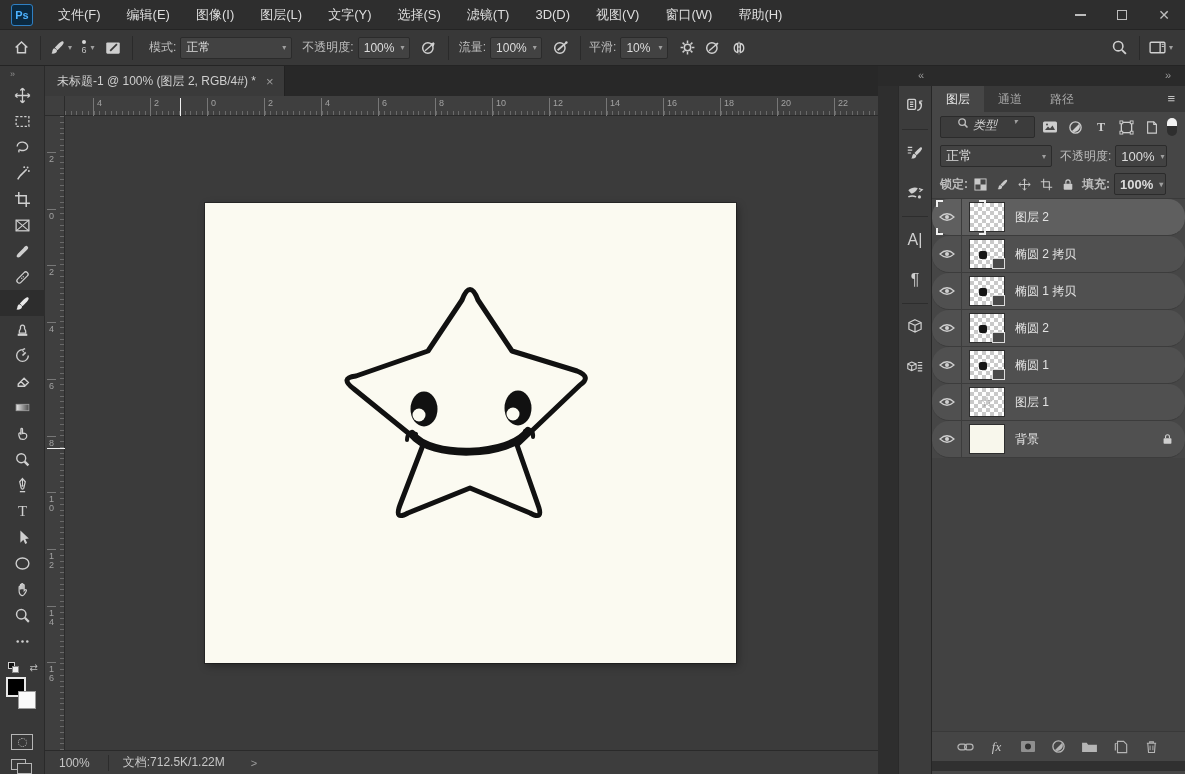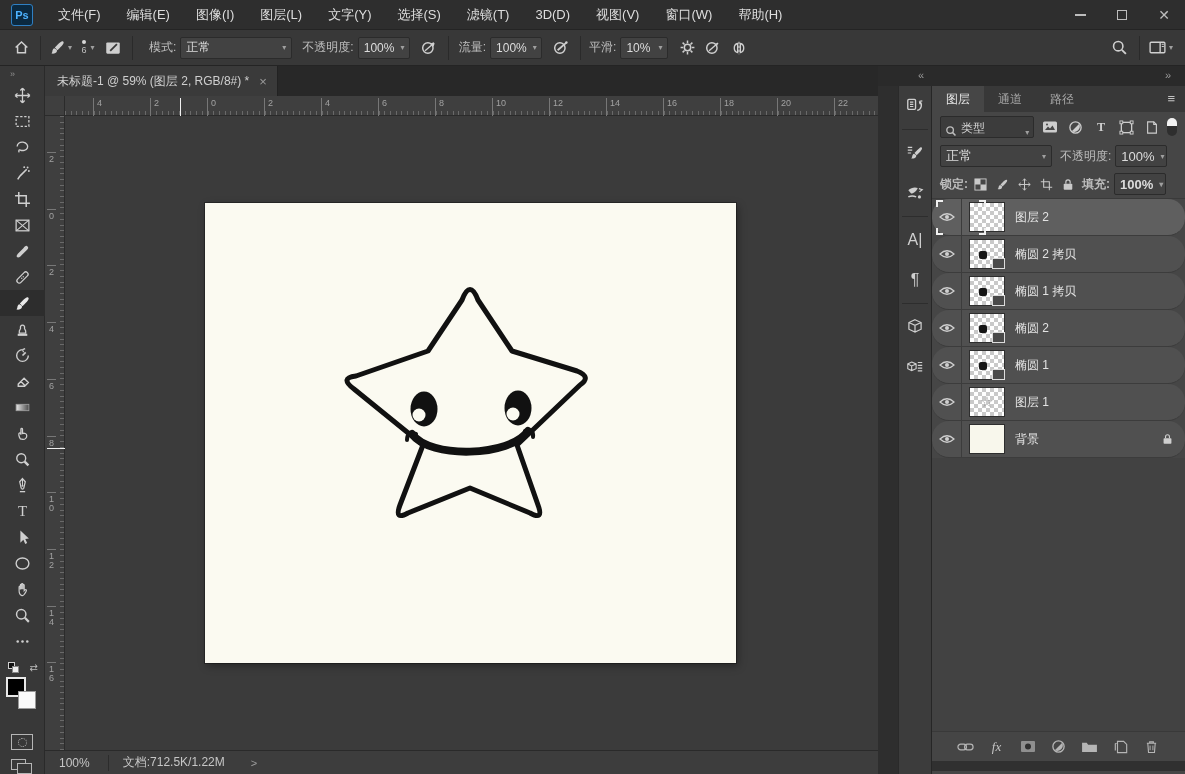--- a/index.html
+++ b/index.html
@@ -97,21 +97,21 @@
   .dock-char { font-size:16px; color:#d0d0d0; }
 
   .panel { position:absolute; left:932px; top:86px; width:253px; height:688px; background:#464646; }
   .ptabs { height:26px; background:#383838; display:flex; align-items:flex-end; }
   .ptab { height:26px; line-height:26px; padding:0 14px; font-size:12px; color:#a6a6a6; }
   .ptab.active { background:#464646; color:#e6e6e6;margin-top:46px; }
   .pmenu { margin-left:auto; padding:0 10px; color:#c2c2c2; font-size:13px; line-height:26px; }
   .prow { display:flex; align-items:center; padding:0 8px; }
   .filter-row { height:30px; gap:5px; }
   .searchbox { width:96px; height:22px; background:#3c3c3c; border:1px solid #2b2b2b; border-radius:2px;
-    display:flex; align-items:flex-end; padding:0 4px; font-size:12px; color:#d5d5d5; }
+    display:flex; align-items:flex-start; padding:0 16px; font-size:12px; color:#d5d5d5;font-style:italic; }
   .searchbox .chev { margin-left:auto; }
   .fbtn { width:21px; height:21px; display:flex; align-items:center; justify-content:center; color:#cdcdcd; }
   .pill { width:10px; height:18px; border-radius:5px; background:linear-gradient(#f2f2f2 0 45%, #2e2e2e 45% 100%); margin-left:auto; }
   .blend-row { height:28px; }
   .blendbox { width:112px; height:22px; }
   .plabel { font-size:12px; color:#bdbdbd; margin:0 4px 0 8px; white-space:nowrap; }
   .valbox { width:52px; height:22px; }
   .lock-row { height:28px;font-weight:bold; }
   .lockicons { display:flex; align-items:center; gap:9px; margin-left:2px; color:#c9c9c9; }
 
@@ -274,21 +274,21 @@
             <path d="M11.5 3 V13" stroke="#cfcfcf" stroke-width="1.3"></path>
             <path d="M13 5 H15 M13 7 H15" stroke="#cfcfcf" stroke-width="1"></path>
           </svg>
         <span class="chev">▾</span>
       </div>
     </div>
   </div>
 
   <div class="tabbar">
     <div class="doctab">
-      <span>未标题-1 @ 59% (图层 2, RGB/8#) *</span>
+      <span>未标题-1 @ 100% (图层 2, RGB/4#) *</span>
       <span class="close">×</span>
     </div>
   </div>
 
   <div class="toolbar">
     <div class="tbhead">»</div>
     <div class="tool">
         <svg width="17" height="17" viewBox="0 0 16 16">
           <path d="M8 1 V15 M1 8 H15 M8 1 l-2 2.3 M8 1 l2 2.3 M8 15 l-2 -2.3 M8 15 l2 -2.3 M1 8 l2.3 -2 M1 8 l2.3 2 M15 8 l-2.3 -2 M15 8 l-2.3 2" stroke="#cfcfcf" stroke-width="1.2" fill="none"></path>
         </svg>

